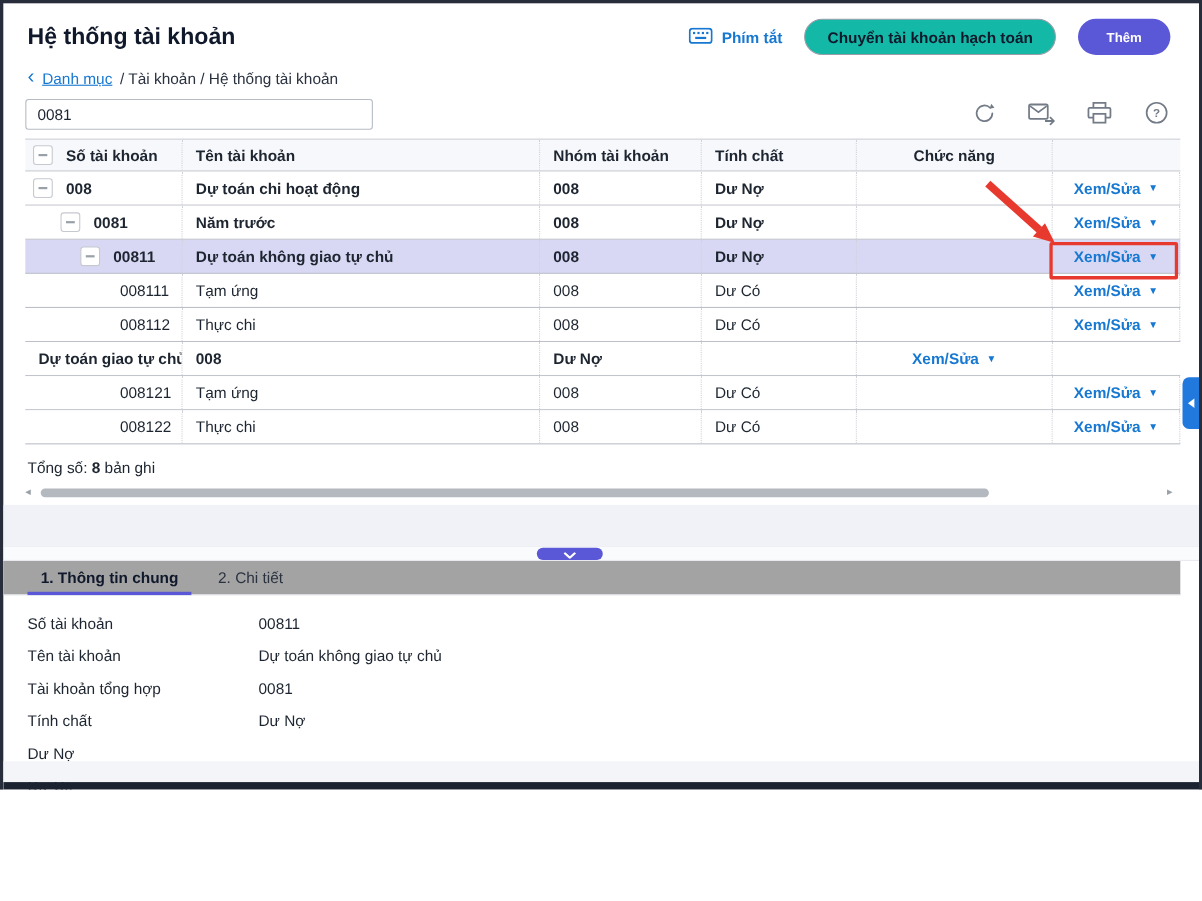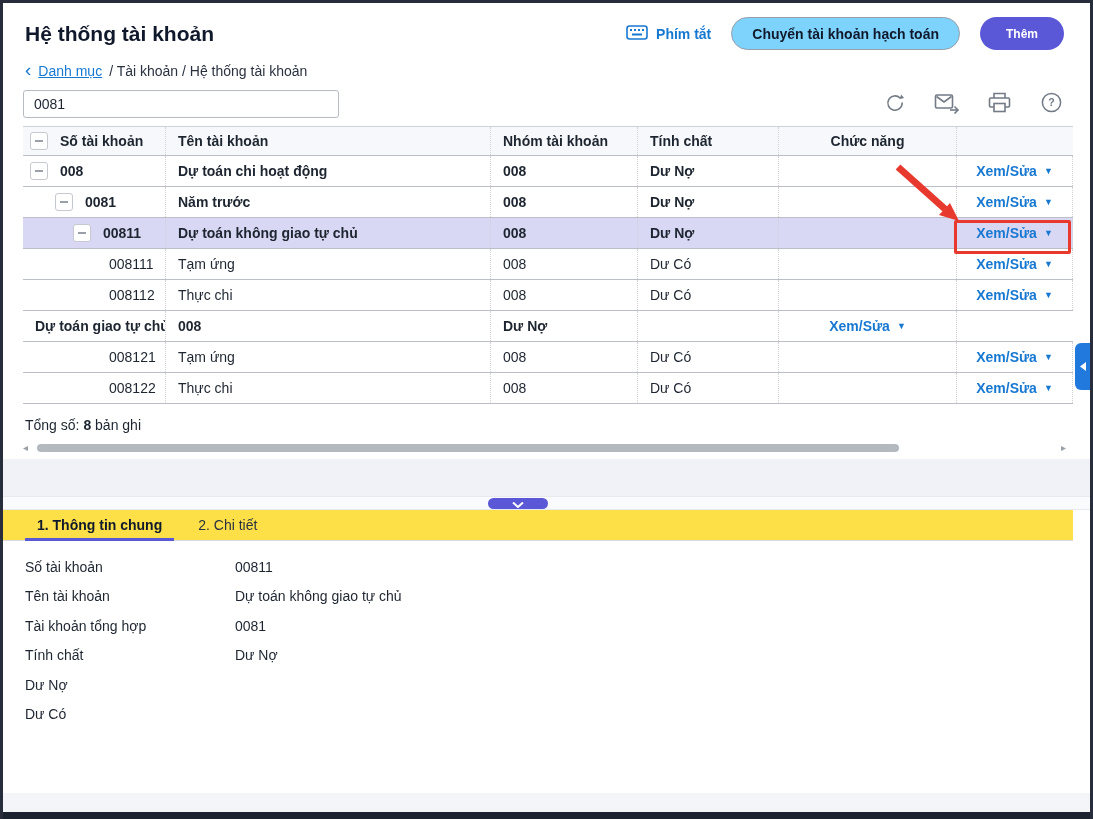--- a/index.html
+++ b/index.html
@@ -1,29 +1,29 @@
 <!DOCTYPE html>
 <html><head>
 <meta charset="utf-8">
 <style>
   * { margin:0; padding:0; box-sizing:border-box; }
   body { background:#fff; }
   .frame{
-    position:relative; width:1093px; height:819px;
+    position:relative; width:1093px; height:718px;
     border:3px solid #272d3a; border-bottom:none;
     background:#fff; overflow:hidden;
     font-family:"Liberation Sans", sans-serif; color:#1d2530; font-size:14px;
   }
   
   .topbar{ display:flex; justify-content:space-between; align-items:center; padding:14px 26px 0 22px; }
   .title{ font-size:21px; font-weight:700; color:#10182b; }
   .controls{ display:flex; align-items:center; gap:20px; }
   .shortcut{ display:flex; align-items:center; gap:8px; color:#1778d2; font-weight:600; cursor:pointer; }
   .btn-outline{ height:33px; padding:0 20px; border:1.5px solid #989ea9; border-radius:17px;
-    background:#7dd3fc; font-weight:600; font-size:14px; color:#10182b; display:flex; align-items:center; cursor:pointer;
+    background:#14b8a6; font-weight:600; font-size:14px; color:#10182b; display:flex; align-items:center; cursor:pointer;
     font-family:"Liberation Sans",sans-serif;}
   .btn-primary{ height:33px; padding:0 26px; border:none; border-radius:17px; background:#5a58d6;
     color:#fff; font-weight:600; font-size:12px; display:flex; align-items:center; cursor:pointer;
     font-family:"Liberation Sans",sans-serif;}
   
   .breadcrumb{ padding:13px 22px 0; display:flex; align-items:center; gap:7px; }
   .bc-chevron{ color:#1778d2; font-size:19px; line-height:14px; margin-top:-3px; }
   .bc-link{ color:#1778d2; text-decoration:underline; cursor:pointer; }
   .bc-rest{ color:#2a3240; }
   
@@ -53,21 +53,21 @@
   .hscroll{ position:relative; margin:10px 20px 0; height:10px; }
   .hthumb{ position:absolute; left:14px; top:1px; width:862px; height:8px; border-radius:4px; background:#b4b8bf; cursor:pointer; }
   .harrow{ position:absolute; top:0; font-size:10px; color:#9aa0a8; line-height:10px; cursor:pointer; }
   .harrow.left{ left:0; } .harrow.right{ right:4px; }
   
   .gray-band{ height:37px; background:#f1f2f7; margin-top:6px; }
   .divider-strip{ height:14px; background:#fafbfd; border-top:1px solid #e8eaef; border-bottom:1px solid #e8eaef; position:relative; }
   .pill{ position:absolute; left:485px; top:1px; width:60px; height:11px; background:#5a58d6; border-radius:6px;
     display:flex; align-items:center; justify-content:center; cursor:pointer; border:none; }
   
-  .tabbar{ height:31px; width:1070px; background:#fde047; border-bottom:1px solid #d9dbe1;
+  .tabbar{ height:31px; width:1070px; background:#a3a3a3; border-bottom:1px solid #d9dbe1;
     display:flex; align-items:stretch; padding-left:22px; }
   .tab{ position:relative; display:flex; align-items:center; padding:0 12px; margin-right:12px; cursor:pointer; color:#2a3240; }
   .tab.active{ font-weight:700; color:#10182b; }
   .tab.active::after{ content:""; position:absolute; left:0; right:0; bottom:-1px; height:3px; background:#5a58d6; }
   .fields{ padding:11px 0 0 22px; }
   .frow{ display:flex; align-items:center; height:29.5px; }
   .flabel{ width:210px; flex:0 0 auto; }
   
   .side-tab{ position:absolute; right:0; top:340px; width:15px; height:47px; background:#2178dd;
     border-radius:6px 0 0 6px; display:flex; align-items:center; justify-content:center; cursor:pointer; border:none; }

